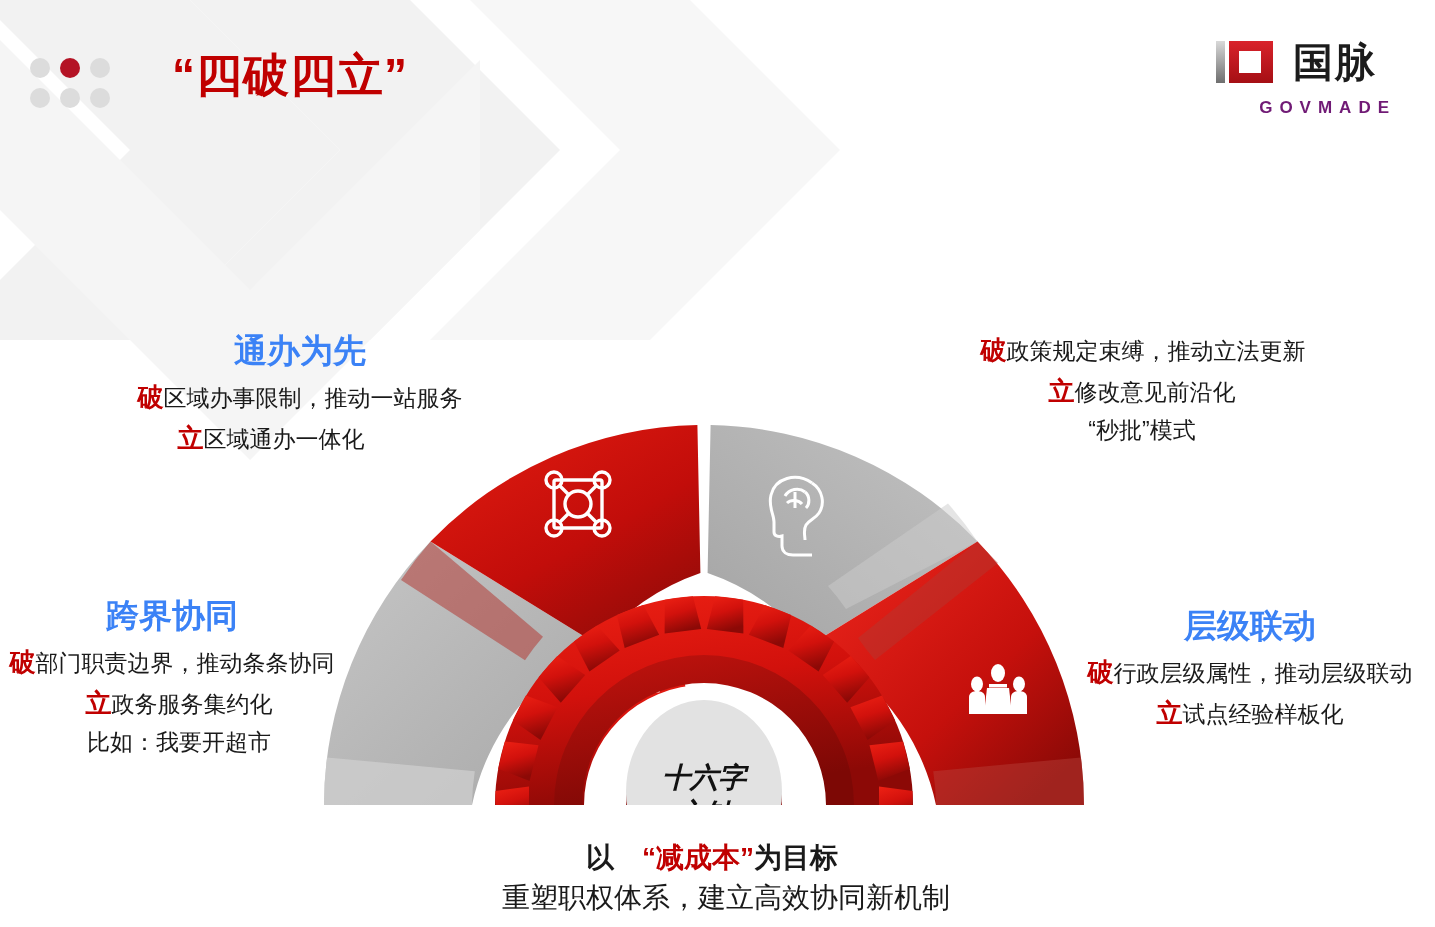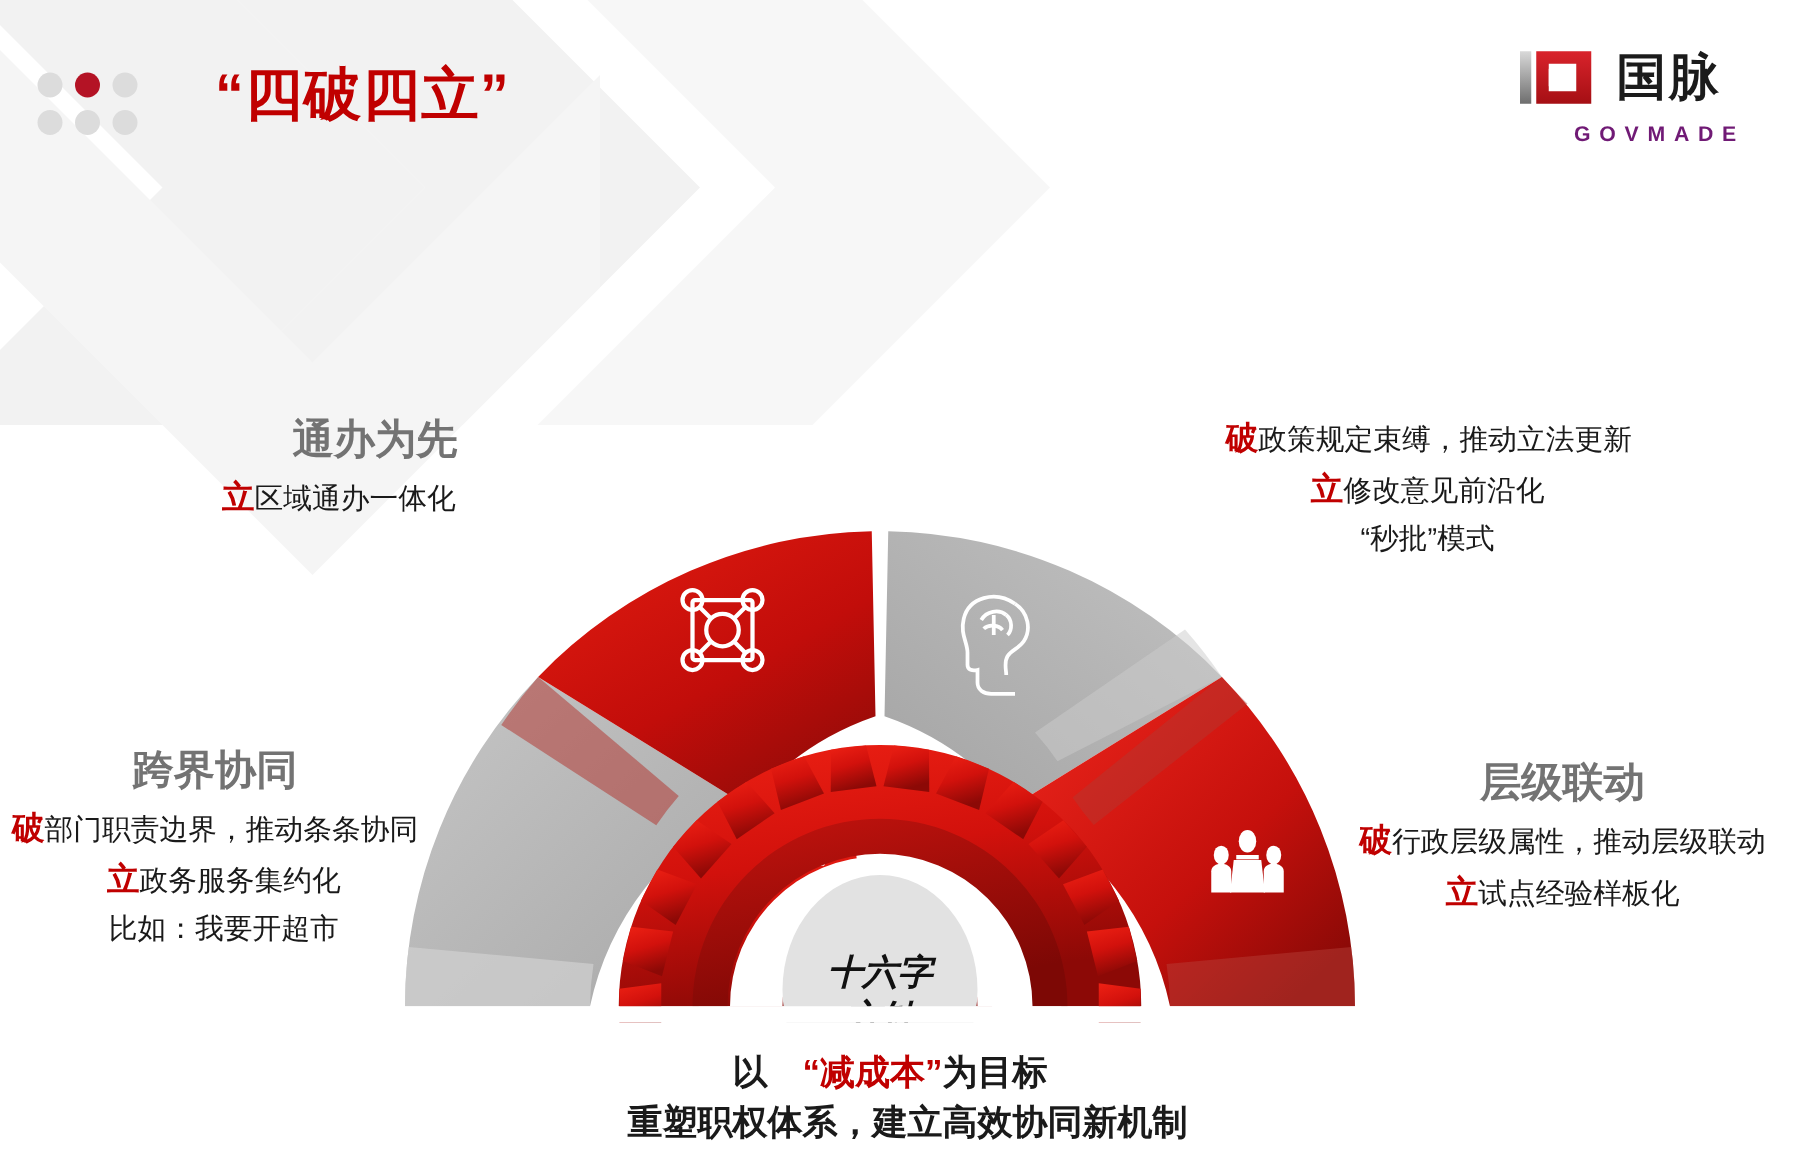--- a/index.html
+++ b/index.html
@@ -40,21 +40,21 @@
            font-family:"DejaVu Serif","Liberation Serif",serif;letter-spacing:2px;}
   .logo-en{font-size:17px;font-weight:bold;color:#701a75;letter-spacing:7px;margin-top:8px;
            padding-left:7px;text-align:right;}
 
   
   .diagram{position:absolute;left:298px;top:398px;width:812px;height:420px;z-index:2;}
 
   
   .block{position:absolute;z-index:4;}
   .block .b-head{
-    font-size:33px;font-weight:bold;color:#737373;line-height:1.25;margin-bottom:6px;
+    font-size:33px;font-weight:bold;color:#3b82f6;line-height:1.25;margin-bottom:6px;
   }
   .block .b-line{
     font-size:23px;color:#1a1a1a;line-height:1.58;white-space:nowrap;
   }
   .block .b-line .k{color:#c00000;font-weight:bold;font-size:26px;}
 
   .blk-tl{left:0;top:330px;width:600px;text-align:center;}
   .blk-tl .b-head{text-align:center;}
   .blk-tl .l1{text-align:center;}
   .blk-tl .l2{text-align:center;padding-right:58px;}
@@ -70,21 +70,21 @@
   .blk-bl .l3{text-align:center;padding-left:14px;}
 
   .blk-br{left:1060px;top:605px;width:380px;text-align:center;}
   .blk-br .l1{text-align:center;}
   .blk-br .l2{text-align:center;}
 
   
   .caption{position:absolute;left:0;right:0;top:838px;text-align:center;z-index:4;}
   .caption .c1{font-size:28px;font-weight:bold;color:#1a1a1a;line-height:1.4;}
   .caption .c1 .k{color:#c00000;margin-left:28px;}
-  .caption .c2{font-size:28px;font-weight:bold;color:#1a1a1a;line-height:1.5;padding-left:28px;}
+  .caption .c2{font-size:28px;font-weight:normal;color:#1a1a1a;line-height:1.5;padding-left:28px;}
 </style>
 </head>
 <body>
 
 <div id="stage">
 
   <svg class="bg-layer" viewBox="0 0 1435 927" width="1435" height="927" aria-hidden="true">
     <g fill="#f2f2f2">
       <path d="M -60 -40 L 150 -40 L 340 150 L 150 340 L -60 340 L 130 150 Z"></path>
       <path d="M 150 -40 L 370 -40 L 560 150 L 370 340 L 150 340 L 340 150 Z"></path>
@@ -300,20 +300,21 @@
       <ellipse cx="0" cy="-13" rx="78" ry="92" fill="#e2e2e2"></ellipse>
       <text x="0" y="-18" text-anchor="middle" font-size="28" font-weight="bold" font-style="italic" fill="#111111" font-family="'DejaVu Sans','Liberation Sans',sans-serif">十六字</text>
       <text x="0" y="18" text-anchor="middle" font-size="28" font-weight="bold" font-style="italic" fill="#111111" font-family="'DejaVu Sans','Liberation Sans',sans-serif">方针</text>
     </g>
 
     <rect x="0" y="407" width="812" height="14" fill="#ffffff"></rect>
   </svg>
 
   <div class="block blk-tl">
     <div class="b-head">通办为先</div>
+    <div class="b-line l1"><span class="k">破</span><span>区域办事限制，推动一站服务</span></div>
     <div class="b-line l2"><span class="k">立</span><span>区域通办一体化</span></div>
   </div>
 
   <div class="block blk-tr">
     <div class="b-line l1"><span class="k">破</span><span>政策规定束缚，推动立法更新</span></div>
     <div class="b-line l2"><span class="k">立</span><span>修改意见前沿化</span></div>
     <div class="b-line l3"><span>“秒批”模式</span></div>
   </div>
 
   <div class="block blk-bl">

